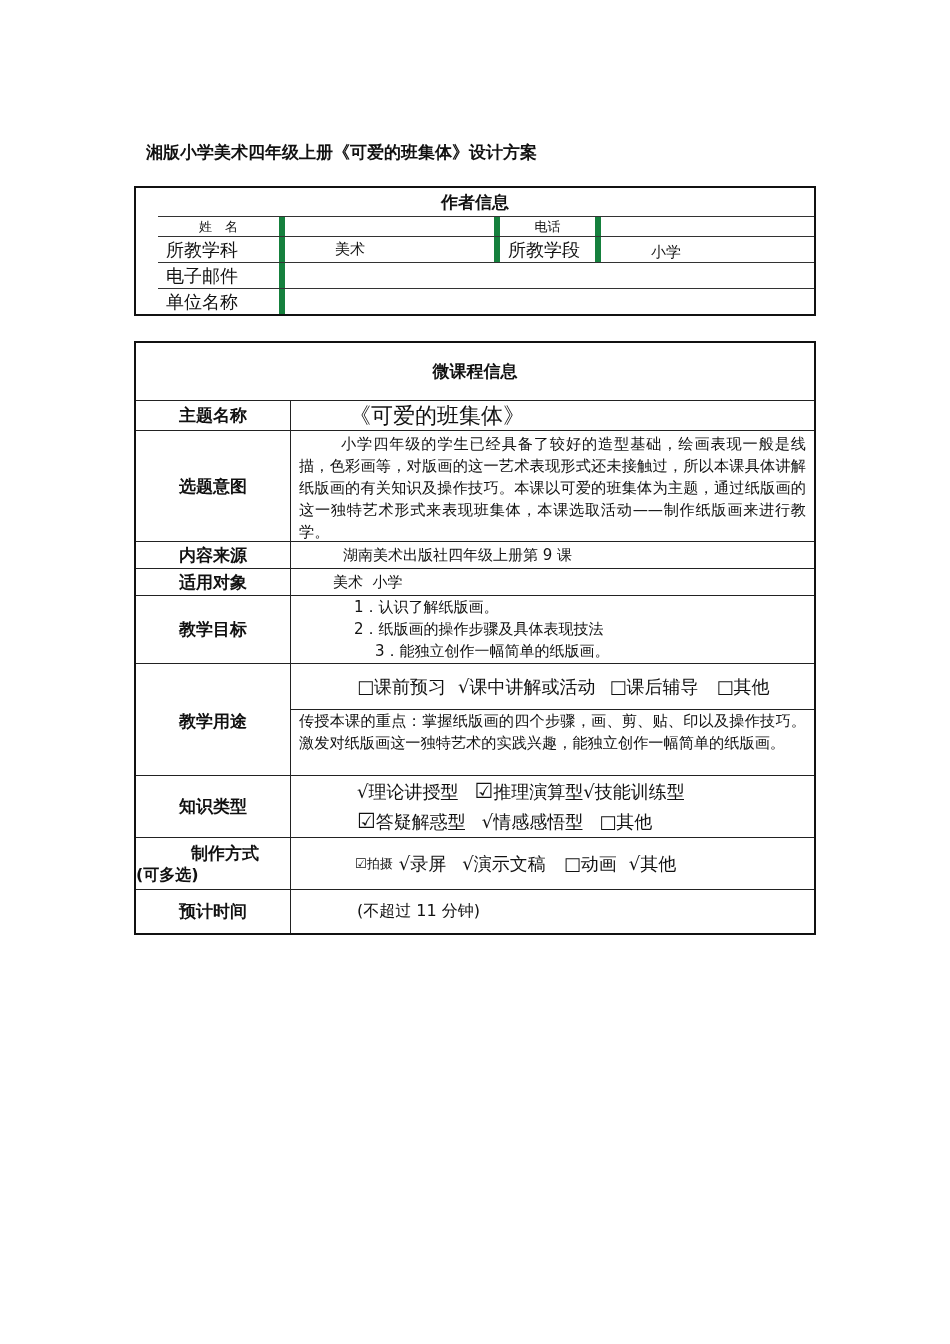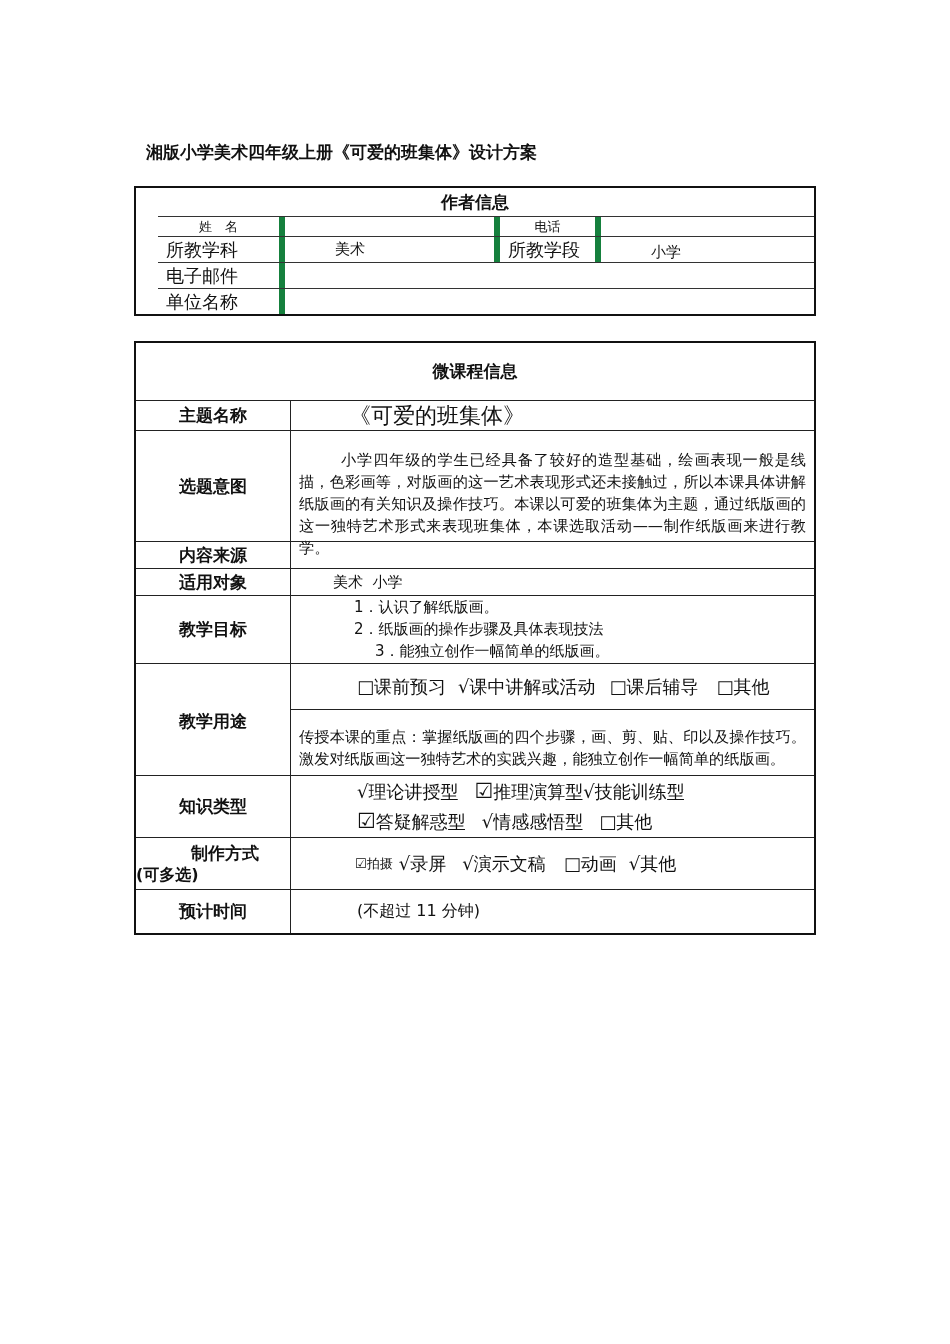--- a/index.html
+++ b/index.html
@@ -43,21 +43,21 @@
   }
   .c-content {
     position: absolute; left: 155px; right: 0; top: 0; bottom: 0; box-sizing: border-box;
     font-size: 15px;
   }
   .c-head {
     position: absolute; left: 0; right: 0; top: 0; height: 57px;
     display: flex; align-items: center; justify-content: center;
     font-size: 17px; font-weight: bold;
   }
-  .para { padding: 2px 8px 0 8px; line-height: 22px; font-size: 15.2px; text-align: justify; margin-top: 16px; }
+  .para { padding: 2px 8px 0 8px; line-height: 22px; font-size: 15.2px; text-align: justify; }
   .indent { text-indent: 42px; }
   .goal { position: absolute; font-size: 15px; }
   .opt { font-size: 18px; }
   .ck { display: inline-block; }
 </style>
 </head>
 <body>
 
 <div class="doc-title">湘版小学美术四年级上册《可爱的班集体》设计方案</div>
 
@@ -125,20 +125,23 @@
 
   <div class="c-row" style="top:87px;height:111px;">
     <div class="c-label">选题意图</div>
     <div class="c-content">
       <div class="para indent">小学四年级的学生已经具备了较好的造型基础，绘画表现一般是线描，色彩画等，对版画的这一艺术表现形式还未接触过，所以本课具体讲解纸版画的有关知识及操作技巧。本课以可爱的班集体为主题，通过纸版画的这一独特艺术形式来表现班集体，本课选取活动——制作纸版画来进行教学。</div>
     </div>
   </div>
 
   <div class="c-row" style="top:198px;height:27px;">
     <div class="c-label">内容来源</div>
+    <div class="c-content" style="display:flex;align-items:center;padding-left:52px;">
+      <span>湖南美术出版社四年级上册第 9 课</span>
+    </div>
   </div>
 
   <div class="c-row" style="top:225px;height:27px;">
     <div class="c-label">适用对象</div>
     <div class="c-content" style="display:flex;align-items:center;padding-left:42px;white-space:pre;">
       <span>美术  小学</span>
     </div>
   </div>
 
   <div class="c-row" style="top:252px;height:68px;">

